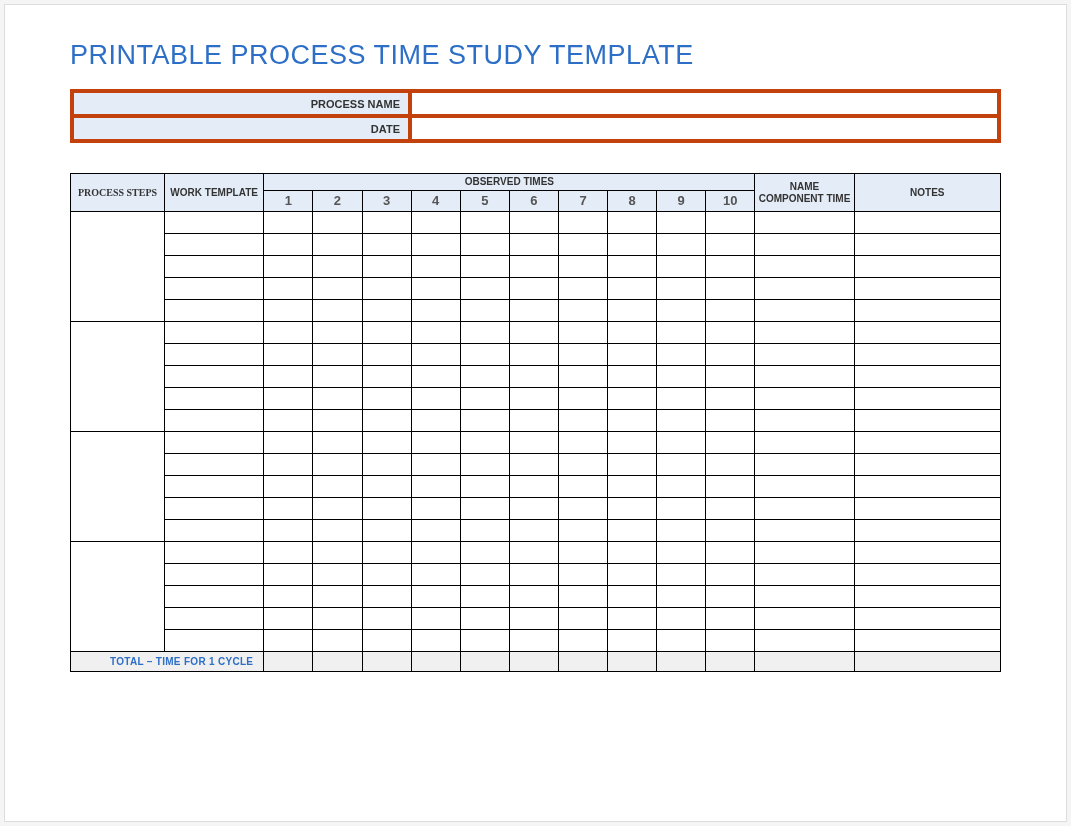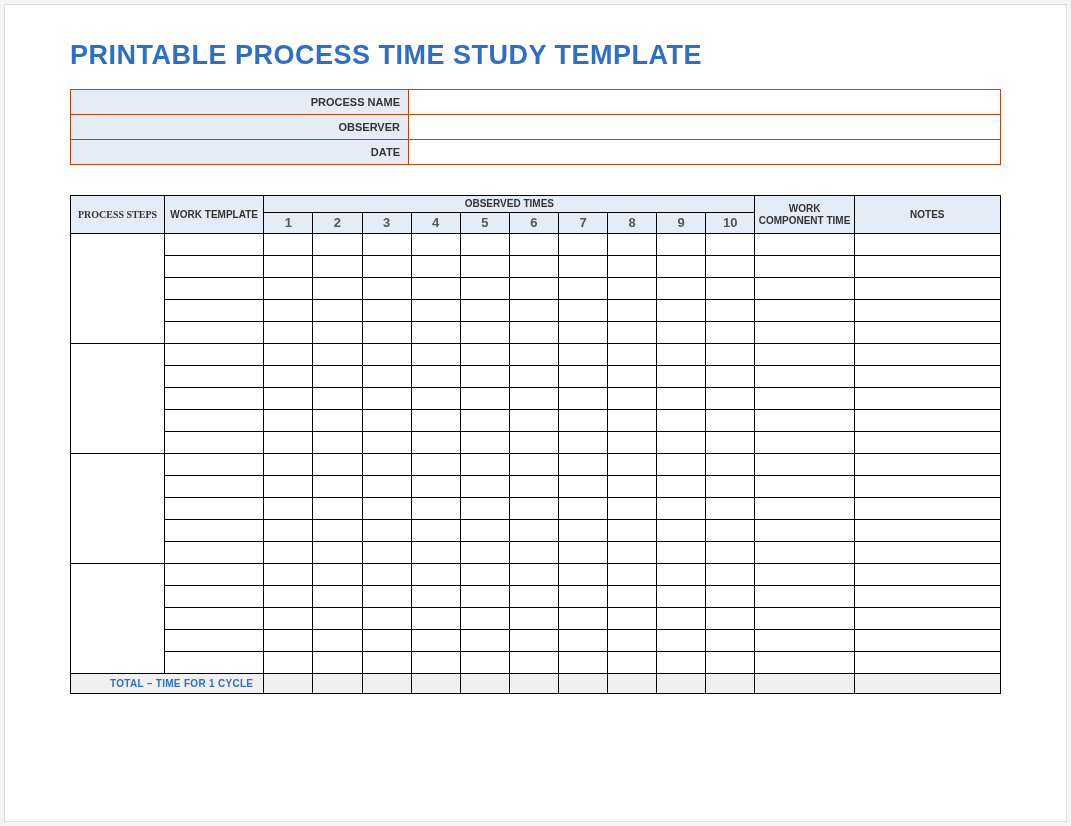--- a/index.html
+++ b/index.html
@@ -11,31 +11,31 @@
     .page {
       background: #ffffff;
       border: 1px solid #ddd;
       width: 1063px;
       height: 818px;
       padding: 35px 65px 50px 65px;
     }
     .title {
       color: #2d6fc7;
       font-size: 27px;
-      font-weight: 700;
+      font-weight: 400;
       letter-spacing: 0.5px;
       margin-bottom: 18px;
     }
     .info-table {
       width: 100%;
       border-collapse: collapse;
       margin-bottom: 30px;
     }
     .info-table td {
-      border: 1px solid #c2410c;
+      border: 4px solid #c2410c;
       height: 25px;
       font-size: 11px;
     }
     .info-table td.label {
       background: #e4ecf7;
       width: 338px;
       text-align: right;
       padding-right: 8px;
       font-weight: 600;
       color: #333;
@@ -106,40 +106,36 @@
 </head>
 <body>
 
 <div class="page">
   <h1 class="title">PRINTABLE PROCESS TIME STUDY TEMPLATE</h1>
 
   <table class="info-table">
     <tbody>
         <tr>
       <td class="label">PROCESS NAME</td>
-      <td class="value"></td>
-    </tr>
-    <tr>
-      <td class="label">OBSERVER</td>
       <td class="value"></td>
     </tr>
     <tr>
       <td class="label">DATE</td>
       <td class="value"></td>
     </tr>
   </tbody>
     </table>
 
   <table class="main-table">
     <thead>
       <tr>
         <th rowspan="2" class="step-cell header-tall">PROCESS STEPS</th>
         <th rowspan="2" class="comp-cell header-tall">WORK TEMPLATE</th>
         <th colspan="10">OBSERVED TIMES</th>
-        <th rowspan="2" class="worktime-cell header-tall">WORK COMPONENT TIME</th>
+        <th rowspan="2" class="worktime-cell header-tall">NAME COMPONENT TIME</th>
         <th rowspan="2" class="notes-cell header-tall">NOTES</th>
       </tr>
       <tr>
         <th class="num time-cell">1</th>
         <th class="num time-cell">2</th>
         <th class="num time-cell">3</th>
         <th class="num time-cell">4</th>
         <th class="num time-cell">5</th>
         <th class="num time-cell">6</th>
         <th class="num time-cell">7</th>

